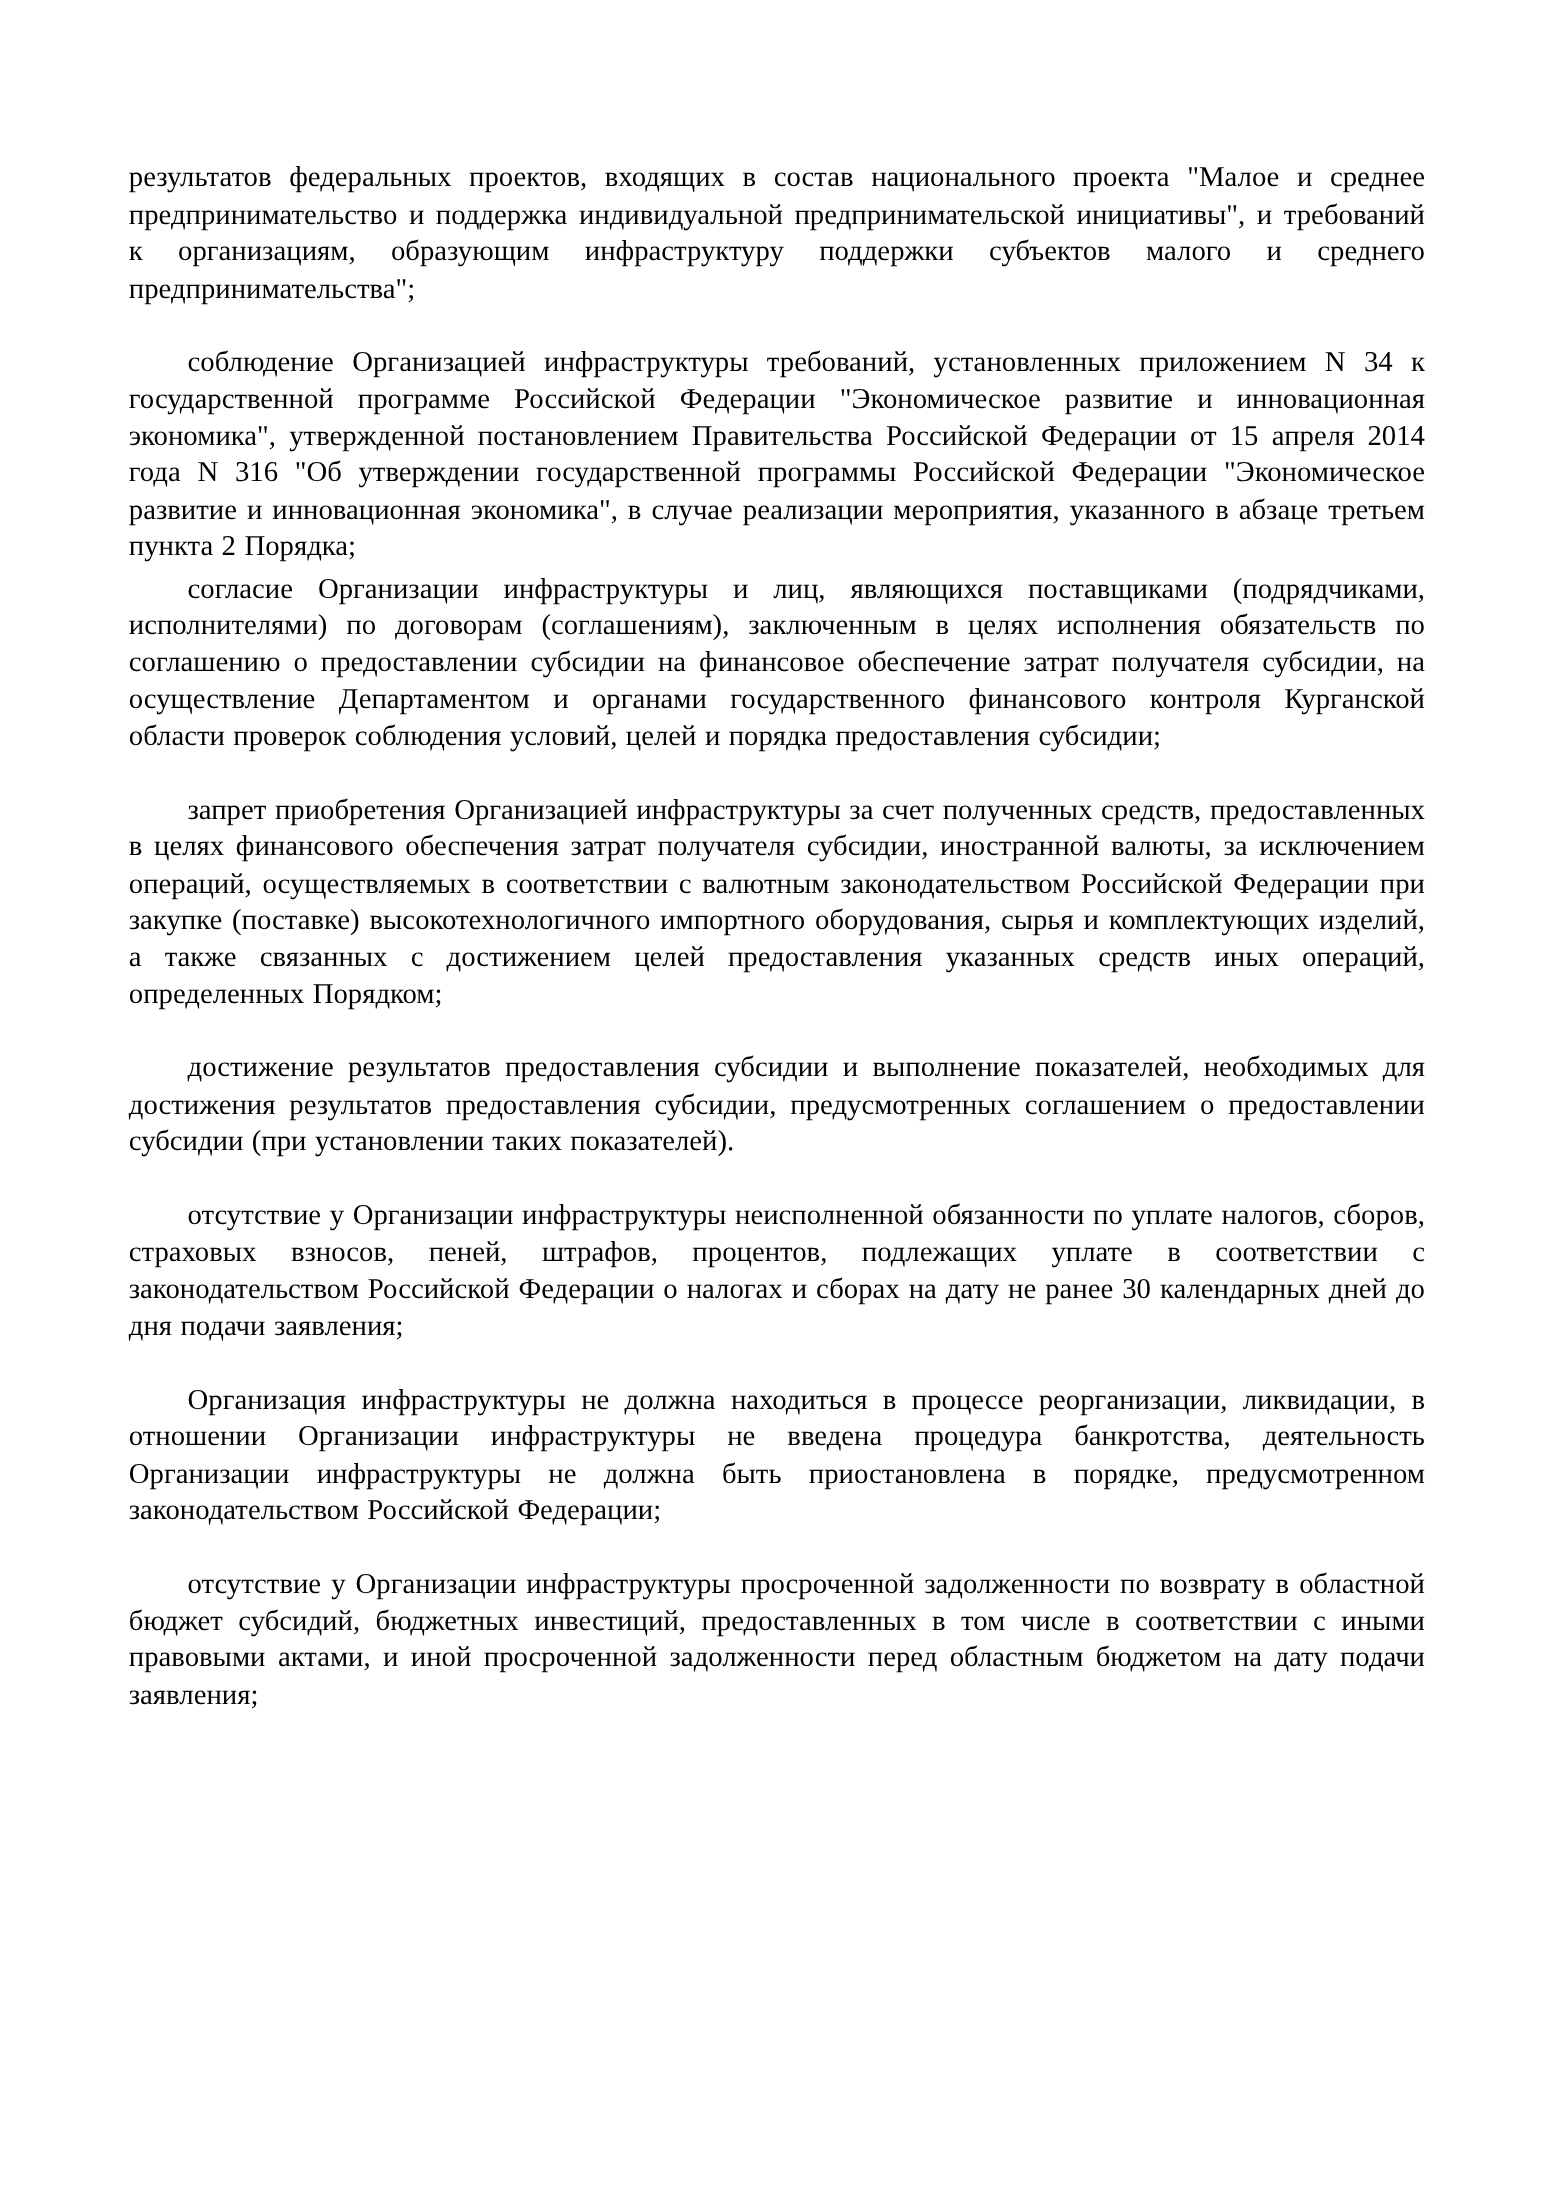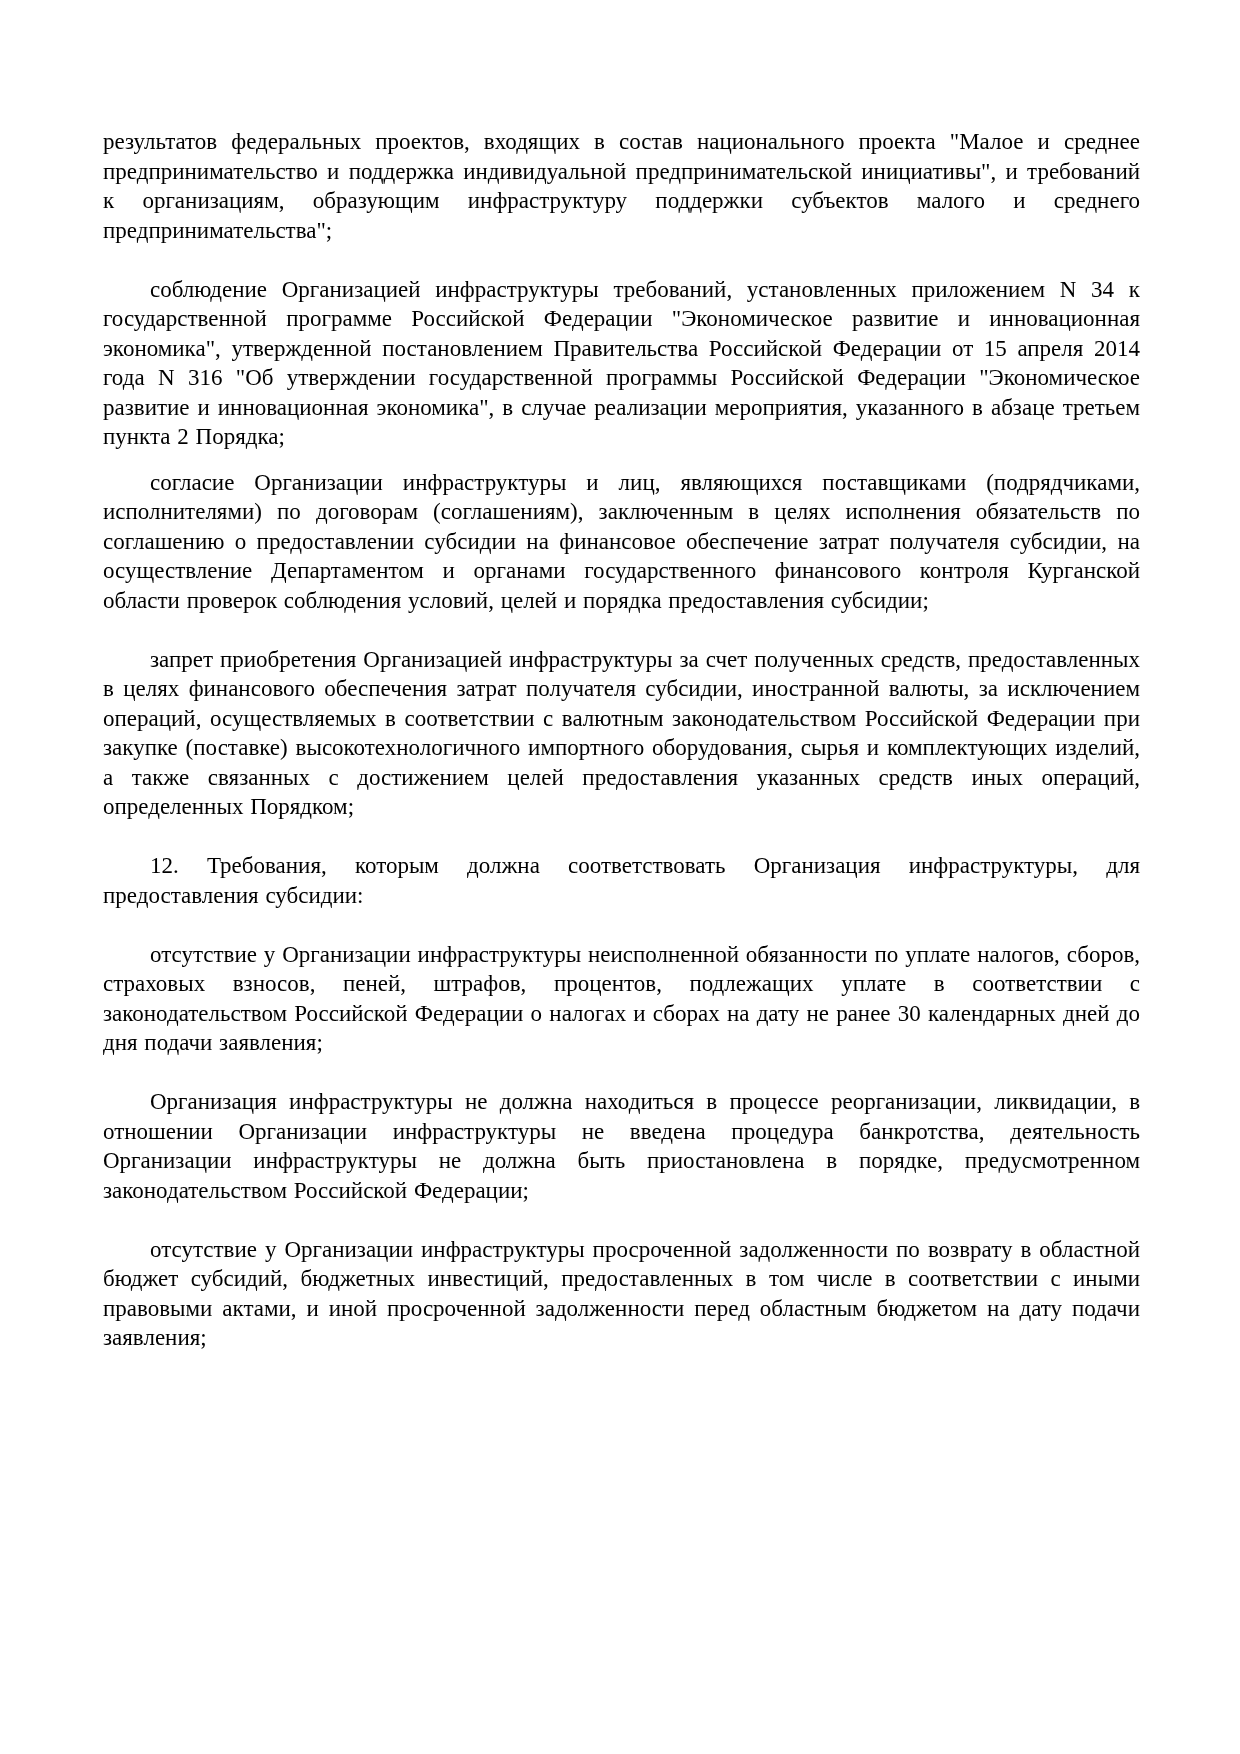--- a/index.html
+++ b/index.html
@@ -27,30 +27,30 @@
   .para {
     margin: 0 0 29.5px 0;
     text-align: justify;
     text-indent: 47px;
     word-spacing: 1px;
   }
   .para.no-indent {
     text-indent: 0;
   }
   .para.no-gap {
-    margin-bottom: 16px;
+    margin-bottom: 4px;
   }
 </style>
 </head>
 <body>
 
 <div class="page">
   <div>
       <p class="para no-indent">результатов федеральных проектов, входящих в состав национального проекта "Малое и среднее предпринимательство и поддержка индивидуальной предпринимательской инициативы", и требований к организациям, образующим инфраструктуру поддержки субъектов малого и среднего предпринимательства";</p>
       <p class="para no-gap">соблюдение Организацией инфраструктуры требований, установленных приложением N 34 к государственной программе Российской Федерации "Экономическое развитие и инновационная экономика", утвержденной постановлением Правительства Российской Федерации от 15 апреля 2014 года N 316 "Об утверждении государственной программы Российской Федерации "Экономическое развитие и инновационная экономика", в случае реализации мероприятия, указанного в абзаце третьем пункта 2 Порядка;</p>
       <p class="para">согласие Организации инфраструктуры и лиц, являющихся поставщиками (подрядчиками, исполнителями) по договорам (соглашениям), заключенным в целях исполнения обязательств по соглашению о предоставлении субсидии на финансовое обеспечение затрат получателя субсидии, на осуществление Департаментом и органами государственного финансового контроля Курганской области проверок соблюдения условий, целей и порядка предоставления субсидии;</p>
       <p class="para">запрет приобретения Организацией инфраструктуры за счет полученных средств, предоставленных в целях финансового обеспечения затрат получателя субсидии, иностранной валюты, за исключением операций, осуществляемых в соответствии с валютным законодательством Российской Федерации при закупке (поставке) высокотехнологичного импортного оборудования, сырья и комплектующих изделий, а также связанных с достижением целей предоставления указанных средств иных операций, определенных Порядком;</p>
-      <p class="para">12. Требования, которым должна соответствовать Организация инфраструктуры, для предоставления субсидии:</p>
+      <p class="para">достижение результатов предоставления субсидии и выполнение показателей, необходимых для достижения результатов предоставления субсидии, предусмотренных соглашением о предоставлении субсидии (при установлении таких показателей).</p>
       <p class="para">отсутствие у Организации инфраструктуры неисполненной обязанности по уплате налогов, сборов, страховых взносов, пеней, штрафов, процентов, подлежащих уплате в соответствии с законодательством Российской Федерации о налогах и сборах на дату не ранее 30 календарных дней до дня подачи заявления;</p>
       <p class="para">Организация инфраструктуры не должна находиться в процессе реорганизации, ликвидации, в отношении Организации инфраструктуры не введена процедура банкротства, деятельность Организации инфраструктуры не должна быть приостановлена в порядке, предусмотренном законодательством Российской Федерации;</p>
       <p class="para">отсутствие у Организации инфраструктуры просроченной задолженности по возврату в областной бюджет субсидий, бюджетных инвестиций, предоставленных в том числе в соответствии с иными правовыми актами, и иной просроченной задолженности перед областным бюджетом на дату подачи заявления;</p>
     </div>
 </div>
 
 </body></html>

